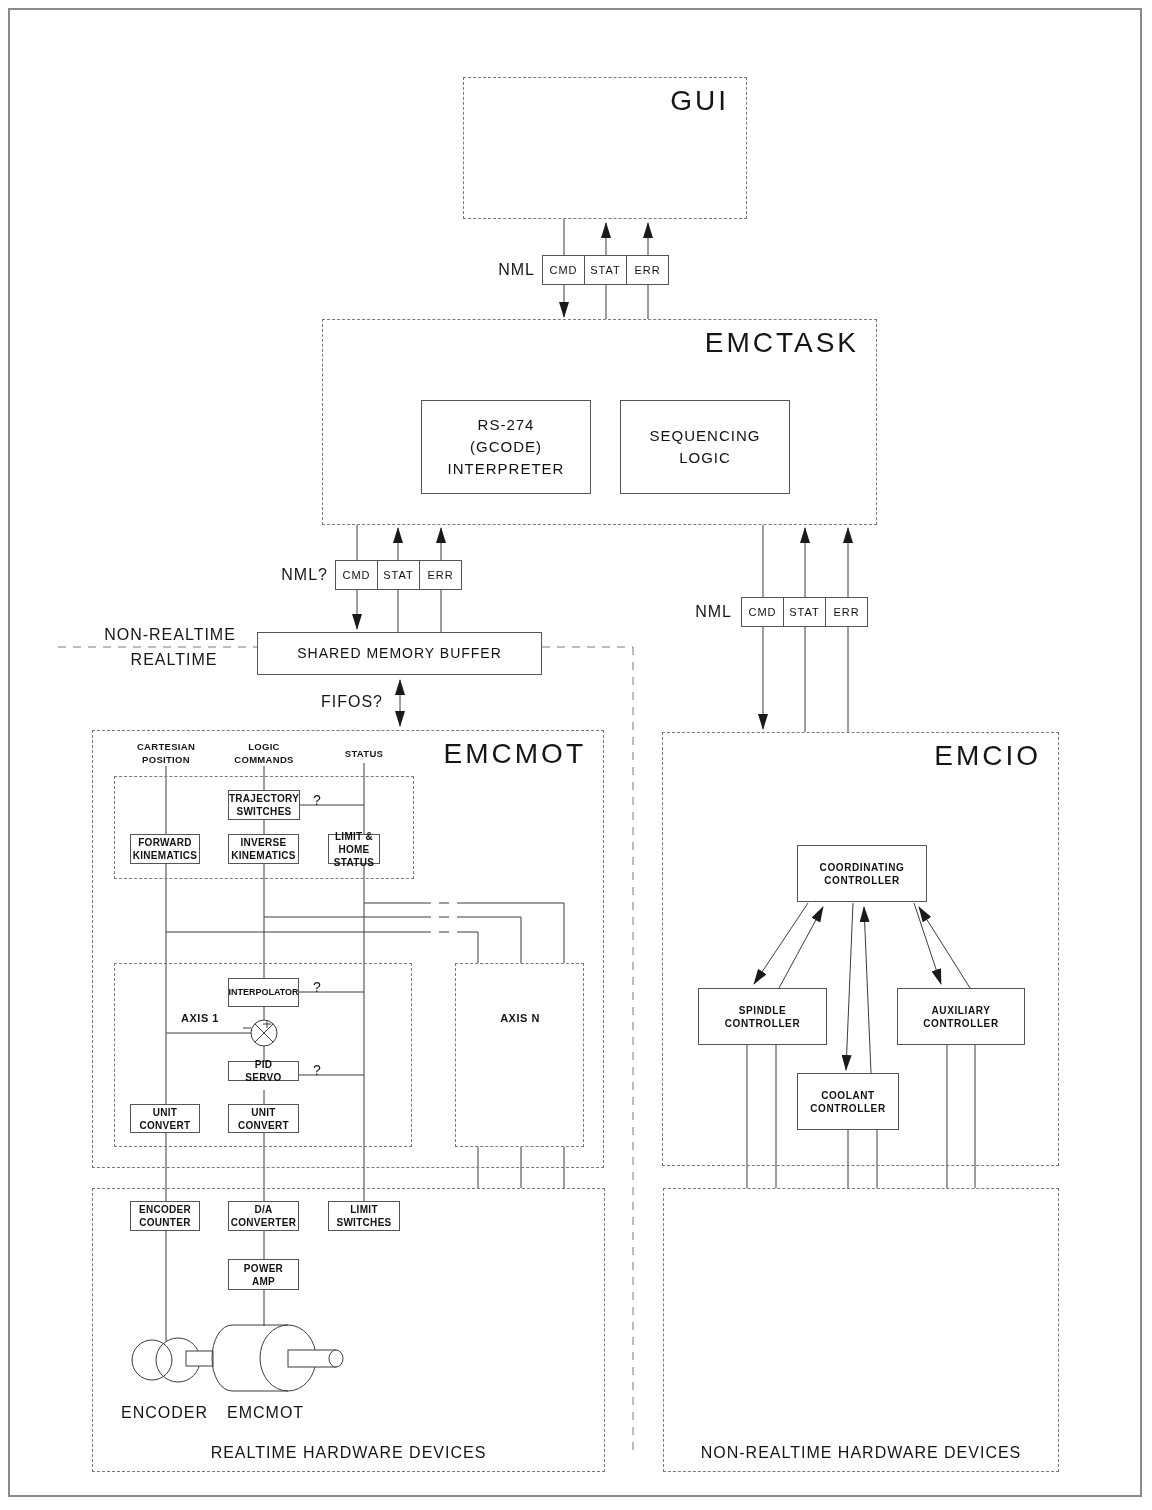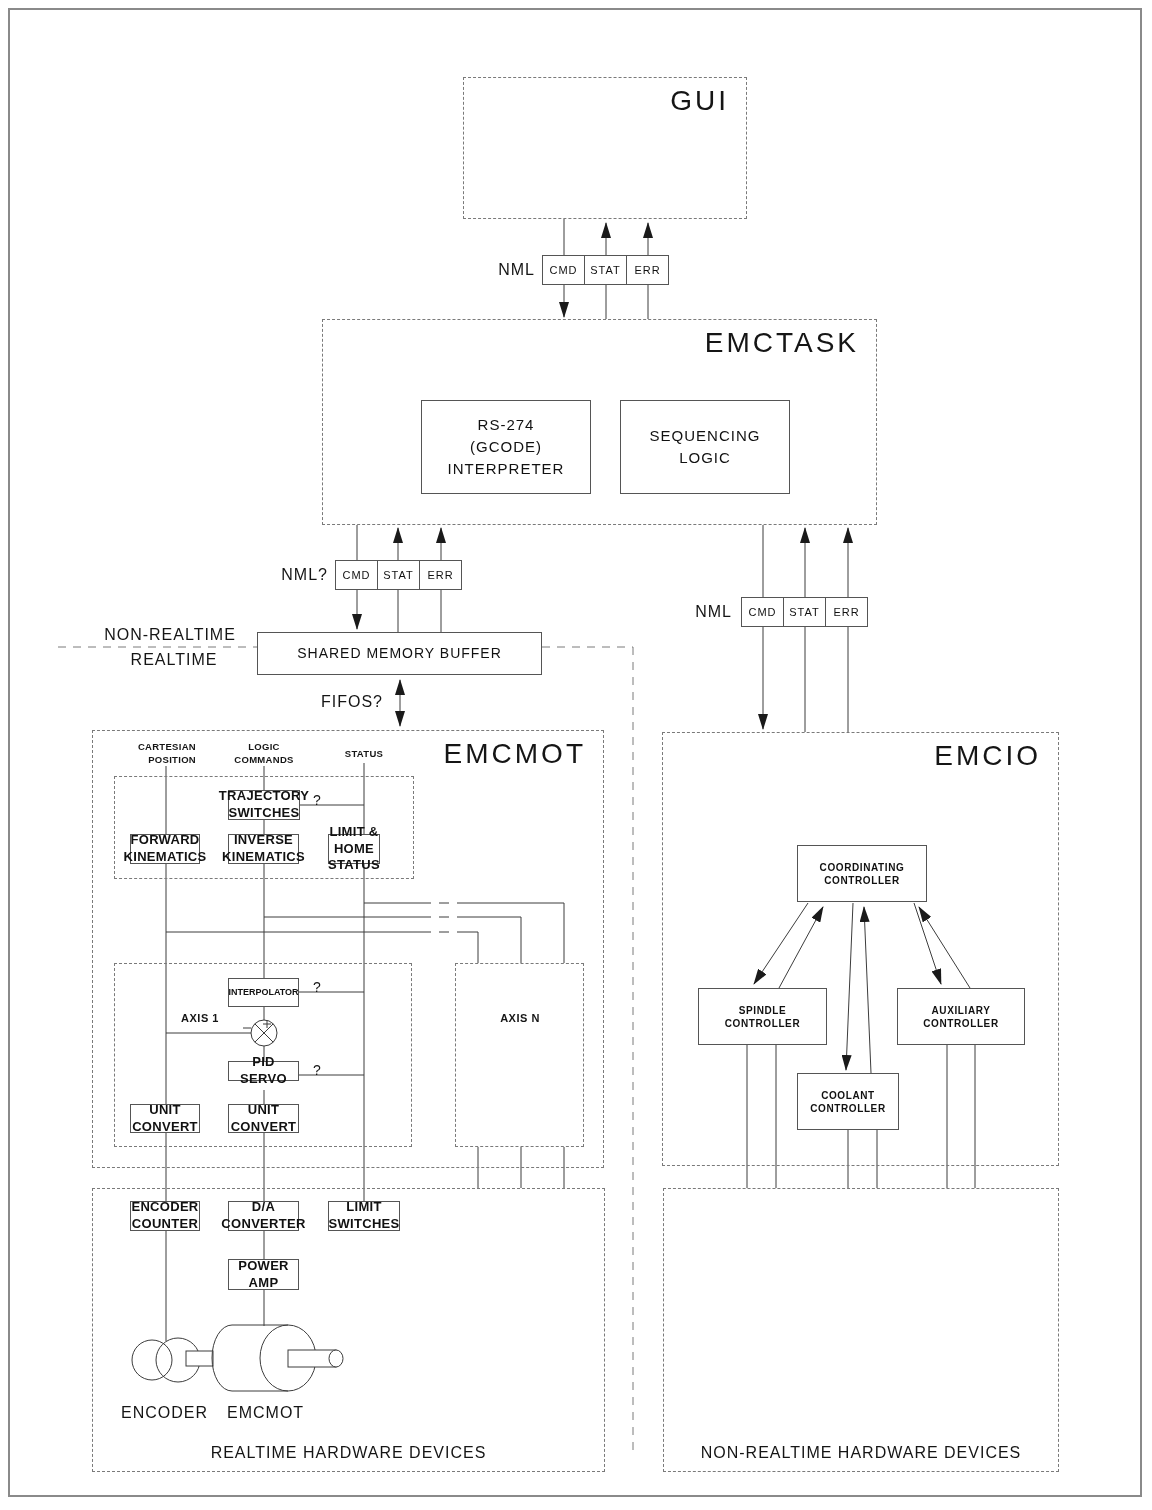--- a/index.html
+++ b/index.html
@@ -6,21 +6,21 @@
   #page{position:relative;width:1152px;height:1510px;background:#fff;
         font-family:"Liberation Sans",sans-serif;color:#111;overflow:hidden;}
   #frame{position:absolute;left:8px;top:8px;width:1134px;height:1489px;
          border:2px solid #8a8a8a;box-sizing:border-box;z-index:0;}
   #wires{position:absolute;left:0;top:0;z-index:1;}
   .dashedbox{position:absolute;border:1px dashed #7a7a7a;box-sizing:border-box;z-index:2;background:transparent;}
   .corner-title{position:absolute;top:7px;right:17px;font-size:28px;letter-spacing:3px;color:#151515;white-space:nowrap;}
   .caption{position:absolute;bottom:9px;left:0;width:100%;text-align:center;font-size:16px;letter-spacing:1px;color:#151515;}
   .box{position:absolute;border:1px solid #555;background:#fff;z-index:3;
        display:flex;flex-direction:column;align-items:center;justify-content:center;
-       text-align:center;font-weight:bold;font-size:13px;line-height:1.3;letter-spacing:0.3px;box-sizing:border-box;}
+       text-align:center;font-weight:bold;font-size:10px;line-height:1.3;letter-spacing:0.3px;box-sizing:border-box;}
   .box.mid{font-weight:normal;font-size:15px;letter-spacing:1px;line-height:1.45;}
   .box.buf{font-weight:normal;font-size:14px;letter-spacing:1px;}
   .box.ctl{font-size:10px;letter-spacing:0.6px;}
   .box span{display:block;}
   .lbl{position:absolute;font-size:16px;letter-spacing:1px;z-index:3;color:#151515;white-space:nowrap;}
   .lbl.right{text-align:right;}
   .collbl{position:absolute;font-size:9.5px;font-weight:bold;letter-spacing:0.3px;text-align:center;z-index:3;line-height:1.35;color:#151515;}
   .axislbl{position:absolute;font-size:11px;font-weight:bold;letter-spacing:0.5px;text-align:center;z-index:3;color:#151515;margin-top:44px;}
   .qmark{position:absolute;font-size:14px;z-index:3;color:#151515;}
   .nml-cells{position:absolute;display:flex;z-index:3;}
@@ -220,21 +220,21 @@
     <span>LOGIC</span>
   </div>
 
   <div class="box buf" style="left:257px;top:632px;width:285px;height:43px;">
     <span>SHARED MEMORY BUFFER</span>
   </div>
   <div class="lbl" style="left:104px;top:626px;width:132px;text-align:center;">NON-REALTIME</div>
   <div class="lbl" style="left:128px;top:651px;width:92px;text-align:center;">REALTIME</div>
   <div class="lbl right" style="left:303px;top:693px;width:80px;">FIFOS?</div>
 
-  <div class="collbl" style="left:116px;top:741px;width:80px;text-align:right;">
+  <div class="collbl" style="left:126px;top:741px;width:80px;">
     <span>CARTESIAN</span>
     <span>POSITION</span>
   </div>
   <div class="collbl" style="left:224px;top:741px;width:80px;">
     <span>LOGIC</span>
     <span>COMMANDS</span>
   </div>
   <div class="collbl" style="left:324px;top:748px;width:80px;">STATUS</div>
 
   <div class="box" style="left:228px;top:790px;width:72px;height:30px;">

